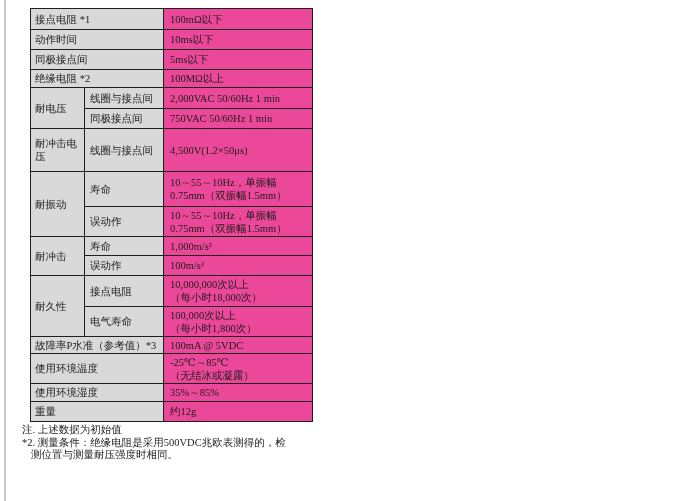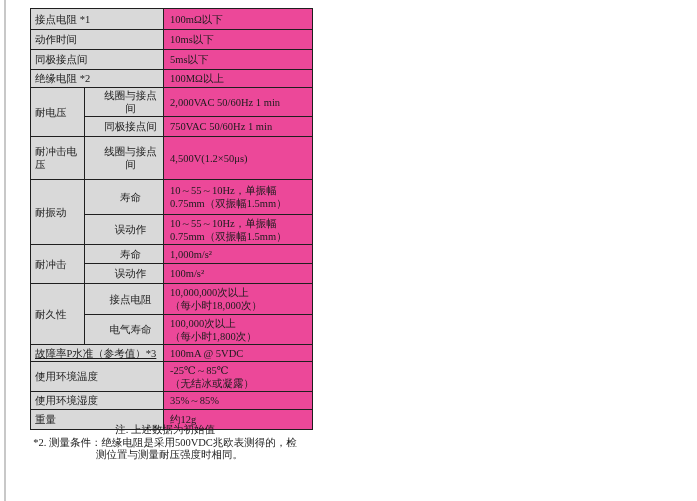--- a/index.html
+++ b/index.html
@@ -33,31 +33,31 @@
   table.spec col.c3 { width: 149px; }
   table.spec td {
     border: 1px solid var(--table-border, #1f1f1f);
     vertical-align: middle;
     overflow: hidden;
   }
   td.lab, td.grp, td.sub {
     background: var(--label-bg, #d9d9d9);
     padding: 1px 2px 1px 4px;
   }
-  td.sub { padding-left: 15px; text-align: center; }
-  td.lab.tight { white-space: nowrap; padding-right: 1px; text-decoration: underline; }
+  td.sub { padding-left: 5px; }
+  td.lab.tight { white-space: nowrap; padding-right: 1px; }
   td.val {
     background: #ec4899;
     padding: 1px 3px 1px 6px;
   }
   .vline { display: block; }
   .notes {
-    position: absolute; left: 28px; top: 424px;
+    position: absolute; left: 22px; top: 424px;
     width: 274px;
-    font-size: 10.5px; line-height: 12.7px; text-align: center;
+    font-size: 10.5px; line-height: 12.7px;
   }
   .note { padding-left: 9px; text-indent: -9px; }
 </style>
 </head>
 <body>
 
 <div class="page">
   <div class="left-rule"></div>
 
   <table class="spec">

